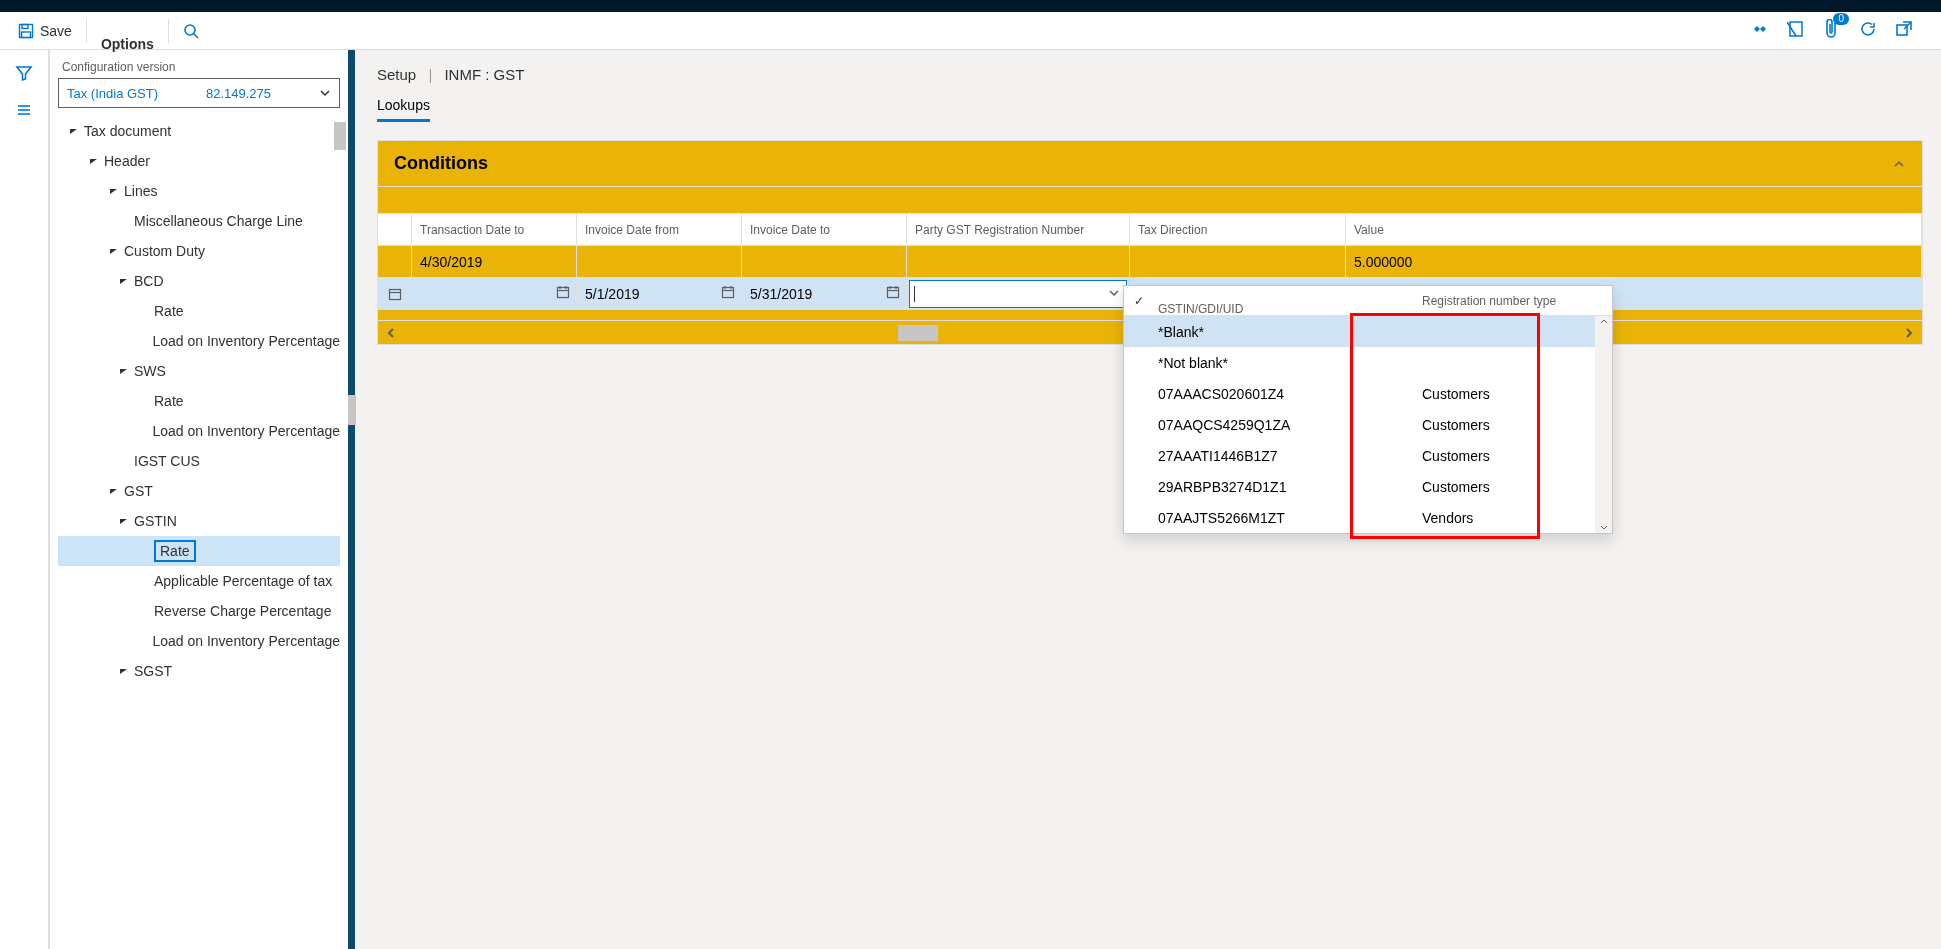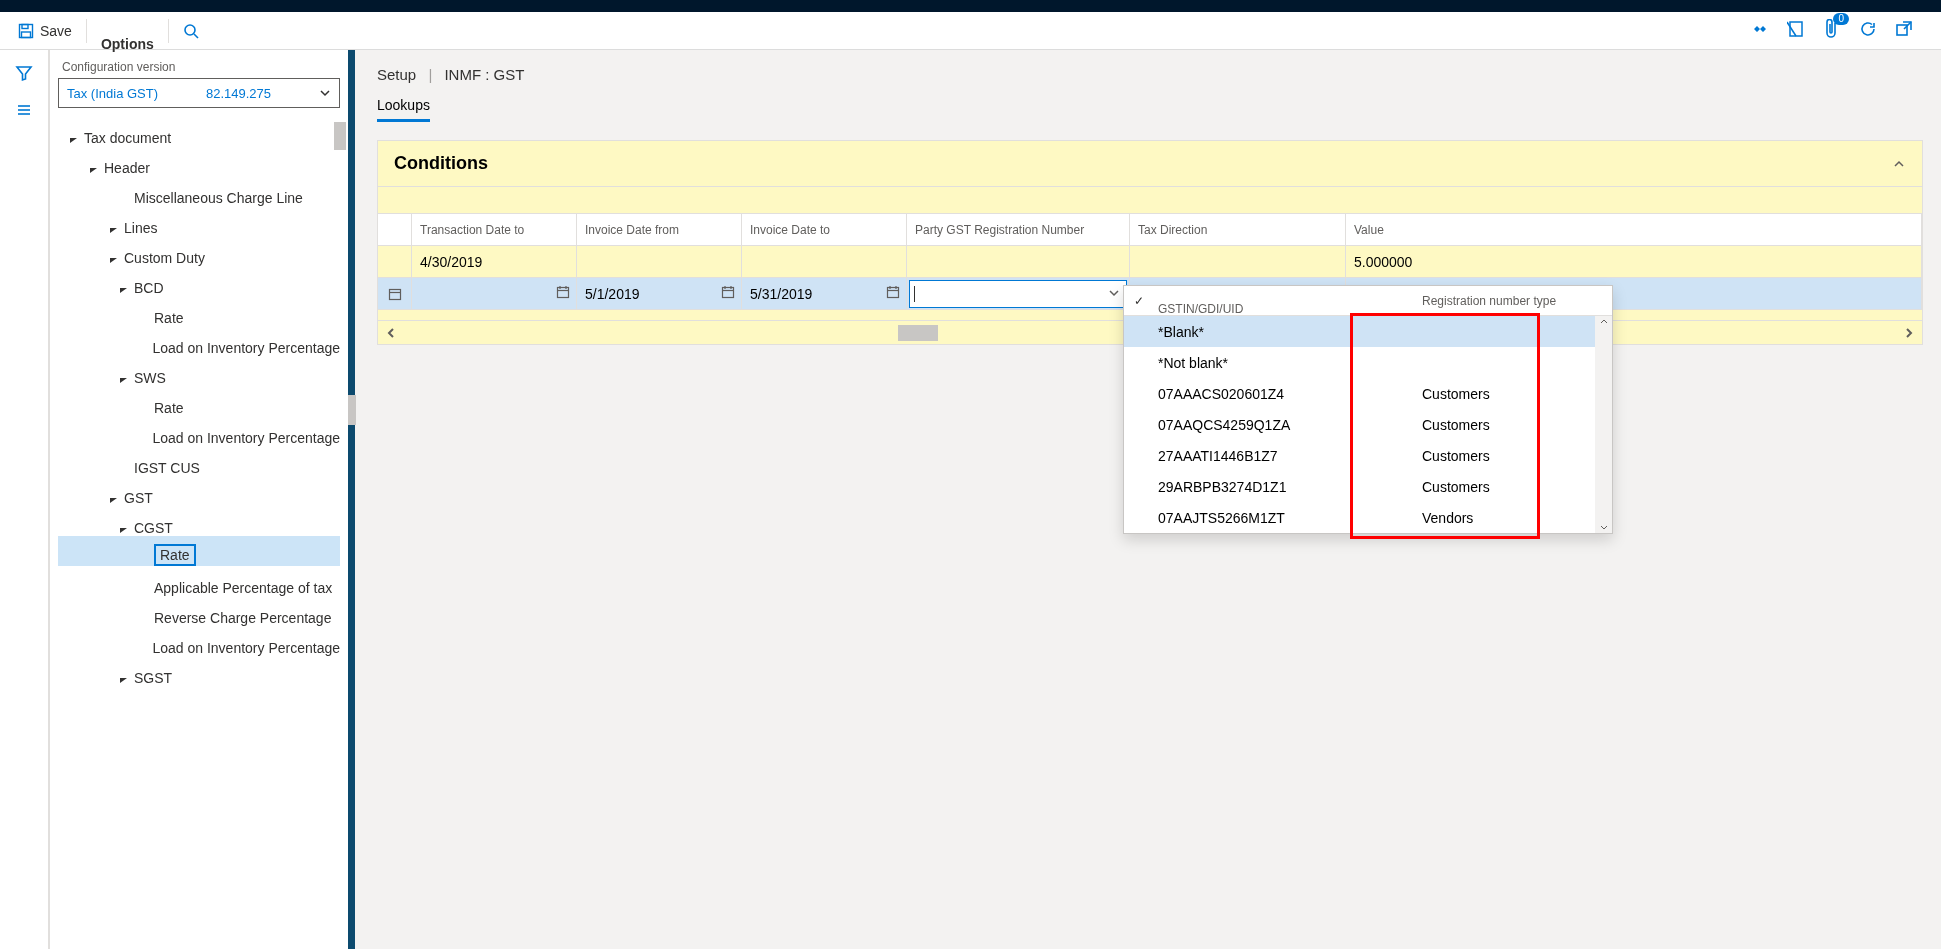--- a/index.html
+++ b/index.html
@@ -39,21 +39,21 @@
 .cfg-select {
   border:1px solid #605e5c; height:30px; display:flex; align-items:center;
   justify-content:space-between; padding:0 8px; color:#0078d4; cursor:pointer;
 }
 .cfg-select .name { white-space:nowrap; overflow:hidden; max-width:110px;}
 .cfg-select .ver { }
 .cfg-select svg { color:#323130; }
 
 .tree { margin-top:8px; font-size:14px; color:#323130; }
 .tree-row {
-  display:flex; align-items:flex-end; gap:6px; height:30px; padding-left:0;
+  display:flex; align-items:center; gap:6px; height:30px; padding-left:0;
   cursor:pointer; white-space:nowrap;
 }
 .tree-row .caret { width:10px; display:inline-block; text-align:center;}
 .tree-row.selected { background:#cce4f7; }
 .tree-row.selected .txt { border:2px solid #0078d4; padding:1px 4px;}
 .indent-1{padding-left:10px}.indent-2{padding-left:30px}.indent-3{padding-left:50px}
 .indent-4{padding-left:60px}.indent-5{padding-left:80px}
 
 .scroll-hint {
   position:absolute; right:0; top:60px; width:17px; height:100%; 
@@ -68,21 +68,21 @@
 }
 
 .main { flex:1; background:#f3f2f1; padding: 12px 18px 0 22px; overflow:hidden;}
 .crumbs { font-size:15px; color:#323130; padding:4px 0 14px 0;}
 .crumbs .sep { color:#a19f9d; padding:0 8px;}
 .tabbar { display:flex; gap:18px;text-align:right; }
 .tab { font-size:14px; padding-bottom:6px; cursor:pointer;}
 .tab.active { border-bottom:3px solid #0078d4; font-weight:400;}
 
 .card {
-  margin-top:18px; background:#fef9c3; border:1px solid #e1dfdd;
+  margin-top:18px; background:#eab308; border:1px solid #e1dfdd;
 }
 .card-hdr {
   display:flex; align-items:center; justify-content:space-between;
   padding:12px 16px; font-size:18px; font-weight:600; cursor:pointer;
   border-bottom:1px solid #e1dfdd;
 }
 .card-body { padding-top:26px; position:relative;}
 
 .grid { border-top:1px solid #e1dfdd; }
 .grid-row { display:flex; height:32px; }
@@ -228,79 +228,79 @@
                 <polygon points="1,3 8,3 1,8" fill="#323130"></polygon>
               </svg></span>
             <span class="txt">Tax document</span>
           </div>
           <div class="tree-row indent-2">
             <span class="caret" style="font-size: 8px; transform: none; color: rgb(50, 49, 48);"><svg width="9" height="9" viewBox="0 0 9 9">
                 <polygon points="1,3 8,3 1,8" fill="#323130"></polygon>
               </svg></span>
             <span class="txt">Header</span>
           </div>
+          <div class="tree-row indent-3">
+            <span class="caret" style="font-size: 8px; transform: none; color: rgb(50, 49, 48);"><svg width="9" height="9" viewBox="0 0 9 9">
+                <polygon points="1,3 8,3 1,8" fill="#323130"></polygon>
+              </svg></span>
+            <span class="txt">Lines</span>
+          </div>
           <div class="tree-row indent-4">
             <span class="caret" style="font-size: 8px; transform: rotate(0deg);"></span>
             <span class="txt">Miscellaneous Charge Line</span>
           </div>
           <div class="tree-row indent-3">
             <span class="caret" style="font-size: 8px; transform: none; color: rgb(50, 49, 48);"><svg width="9" height="9" viewBox="0 0 9 9">
                 <polygon points="1,3 8,3 1,8" fill="#323130"></polygon>
               </svg></span>
-            <span class="txt">Lines</span>
+            <span class="txt">Custom Duty</span>
+          </div>
+          <div class="tree-row indent-4">
+            <span class="caret" style="font-size: 8px; transform: none; color: rgb(50, 49, 48);"><svg width="9" height="9" viewBox="0 0 9 9">
+                <polygon points="1,3 8,3 1,8" fill="#323130"></polygon>
+              </svg></span>
+            <span class="txt">BCD</span>
+          </div>
+          <div class="tree-row indent-5">
+            <span class="caret" style="font-size: 8px; transform: rotate(0deg);"></span>
+            <span class="txt">Rate</span>
+          </div>
+          <div class="tree-row indent-5">
+            <span class="caret" style="font-size: 8px; transform: rotate(0deg);"></span>
+            <span class="txt">Load on Inventory Percentage</span>
+          </div>
+          <div class="tree-row indent-4">
+            <span class="caret" style="font-size: 8px; transform: none; color: rgb(50, 49, 48);"><svg width="9" height="9" viewBox="0 0 9 9">
+                <polygon points="1,3 8,3 1,8" fill="#323130"></polygon>
+              </svg></span>
+            <span class="txt">SWS</span>
+          </div>
+          <div class="tree-row indent-5">
+            <span class="caret" style="font-size: 8px; transform: rotate(0deg);"></span>
+            <span class="txt">Rate</span>
+          </div>
+          <div class="tree-row indent-5">
+            <span class="caret" style="font-size: 8px; transform: rotate(0deg);"></span>
+            <span class="txt">Load on Inventory Percentage</span>
+          </div>
+          <div class="tree-row indent-4">
+            <span class="caret" style="font-size: 8px; transform: rotate(0deg);"></span>
+            <span class="txt">IGST CUS</span>
           </div>
           <div class="tree-row indent-3">
             <span class="caret" style="font-size: 8px; transform: none; color: rgb(50, 49, 48);"><svg width="9" height="9" viewBox="0 0 9 9">
                 <polygon points="1,3 8,3 1,8" fill="#323130"></polygon>
               </svg></span>
-            <span class="txt">Custom Duty</span>
-          </div>
-          <div class="tree-row indent-4">
-            <span class="caret" style="font-size: 8px; transform: none; color: rgb(50, 49, 48);"><svg width="9" height="9" viewBox="0 0 9 9">
-                <polygon points="1,3 8,3 1,8" fill="#323130"></polygon>
-              </svg></span>
-            <span class="txt">BCD</span>
-          </div>
-          <div class="tree-row indent-5">
-            <span class="caret" style="font-size: 8px; transform: rotate(0deg);"></span>
-            <span class="txt">Rate</span>
-          </div>
-          <div class="tree-row indent-5">
-            <span class="caret" style="font-size: 8px; transform: rotate(0deg);"></span>
-            <span class="txt">Load on Inventory Percentage</span>
-          </div>
-          <div class="tree-row indent-4">
-            <span class="caret" style="font-size: 8px; transform: none; color: rgb(50, 49, 48);"><svg width="9" height="9" viewBox="0 0 9 9">
-                <polygon points="1,3 8,3 1,8" fill="#323130"></polygon>
-              </svg></span>
-            <span class="txt">SWS</span>
-          </div>
-          <div class="tree-row indent-5">
-            <span class="caret" style="font-size: 8px; transform: rotate(0deg);"></span>
-            <span class="txt">Rate</span>
-          </div>
-          <div class="tree-row indent-5">
-            <span class="caret" style="font-size: 8px; transform: rotate(0deg);"></span>
-            <span class="txt">Load on Inventory Percentage</span>
-          </div>
-          <div class="tree-row indent-4">
-            <span class="caret" style="font-size: 8px; transform: rotate(0deg);"></span>
-            <span class="txt">IGST CUS</span>
-          </div>
-          <div class="tree-row indent-3">
-            <span class="caret" style="font-size: 8px; transform: none; color: rgb(50, 49, 48);"><svg width="9" height="9" viewBox="0 0 9 9">
-                <polygon points="1,3 8,3 1,8" fill="#323130"></polygon>
-              </svg></span>
             <span class="txt">GST</span>
           </div>
           <div class="tree-row indent-4">
             <span class="caret" style="font-size: 8px; transform: none; color: rgb(50, 49, 48);"><svg width="9" height="9" viewBox="0 0 9 9">
                 <polygon points="1,3 8,3 1,8" fill="#323130"></polygon>
               </svg></span>
-            <span class="txt">CGST</span>
+            <span class="txt">GSTIN</span>
           </div>
           <div class="tree-row indent-5 selected">
             <span class="caret" style="font-size: 8px; transform: rotate(0deg);"></span>
             <span class="txt">Rate</span>
           </div>
           <div class="tree-row indent-5">
             <span class="caret" style="font-size: 8px; transform: rotate(0deg);"></span>
             <span class="txt">Applicable Percentage of tax</span>
           </div>
           <div class="tree-row indent-5">

